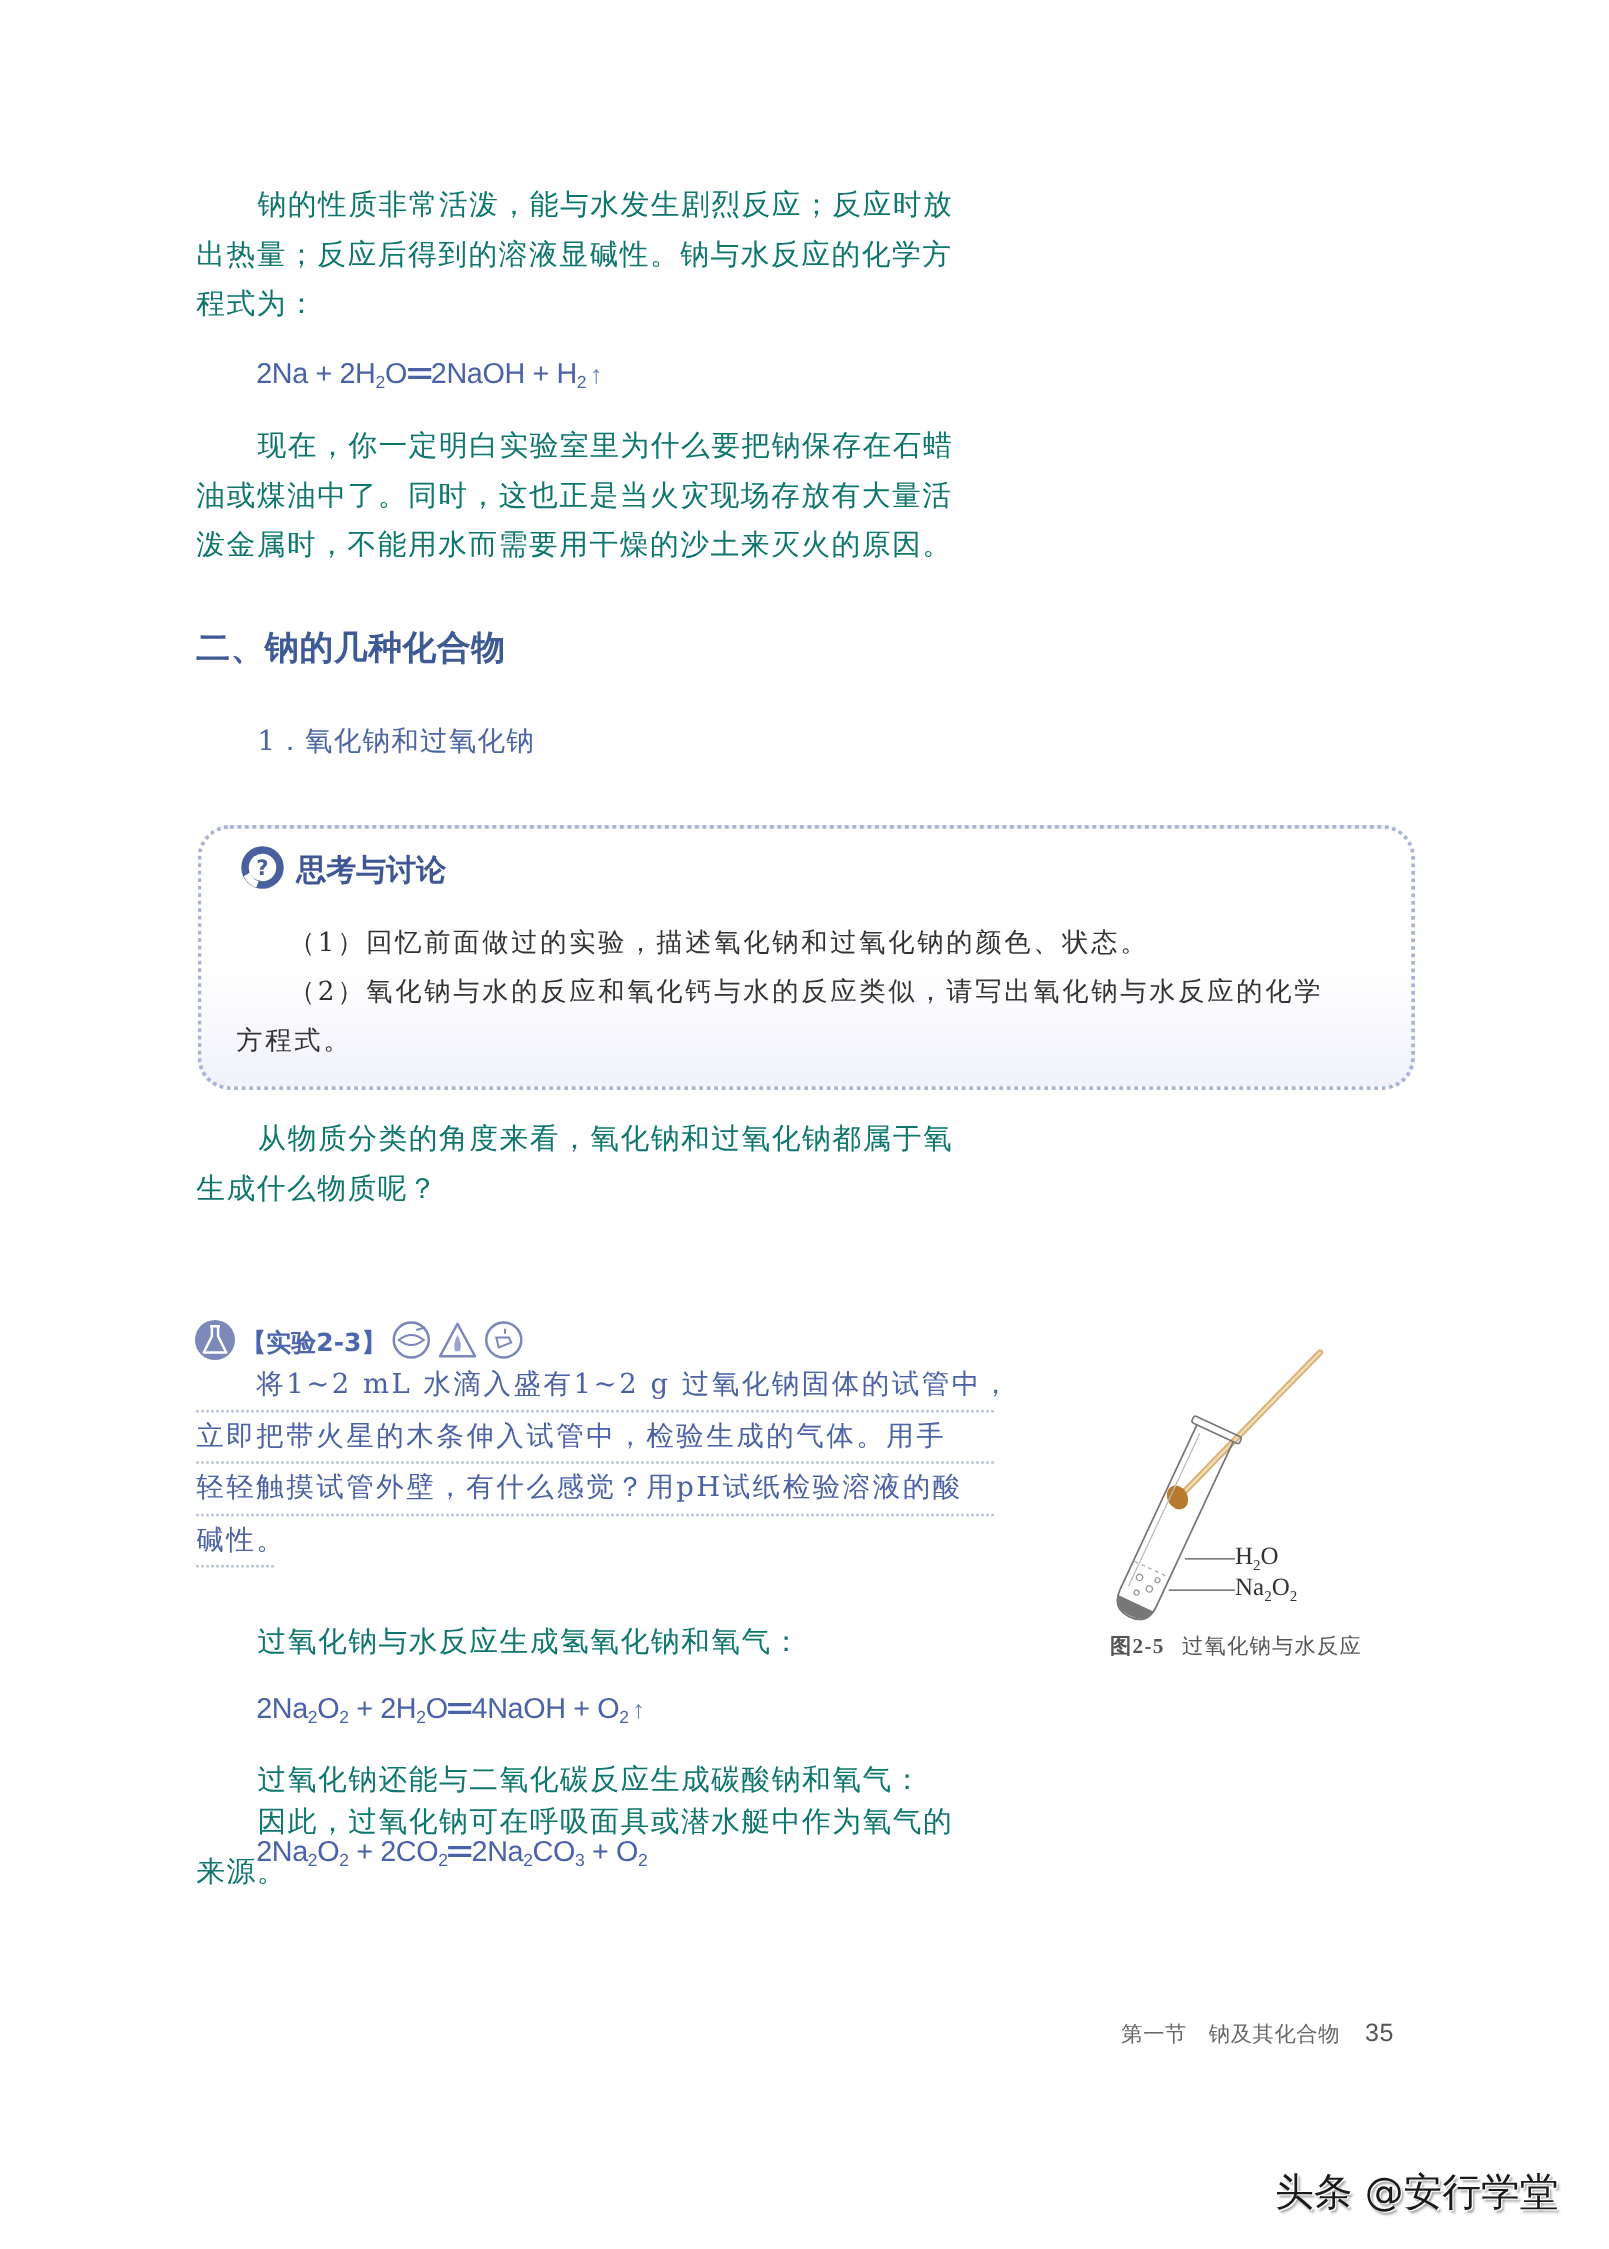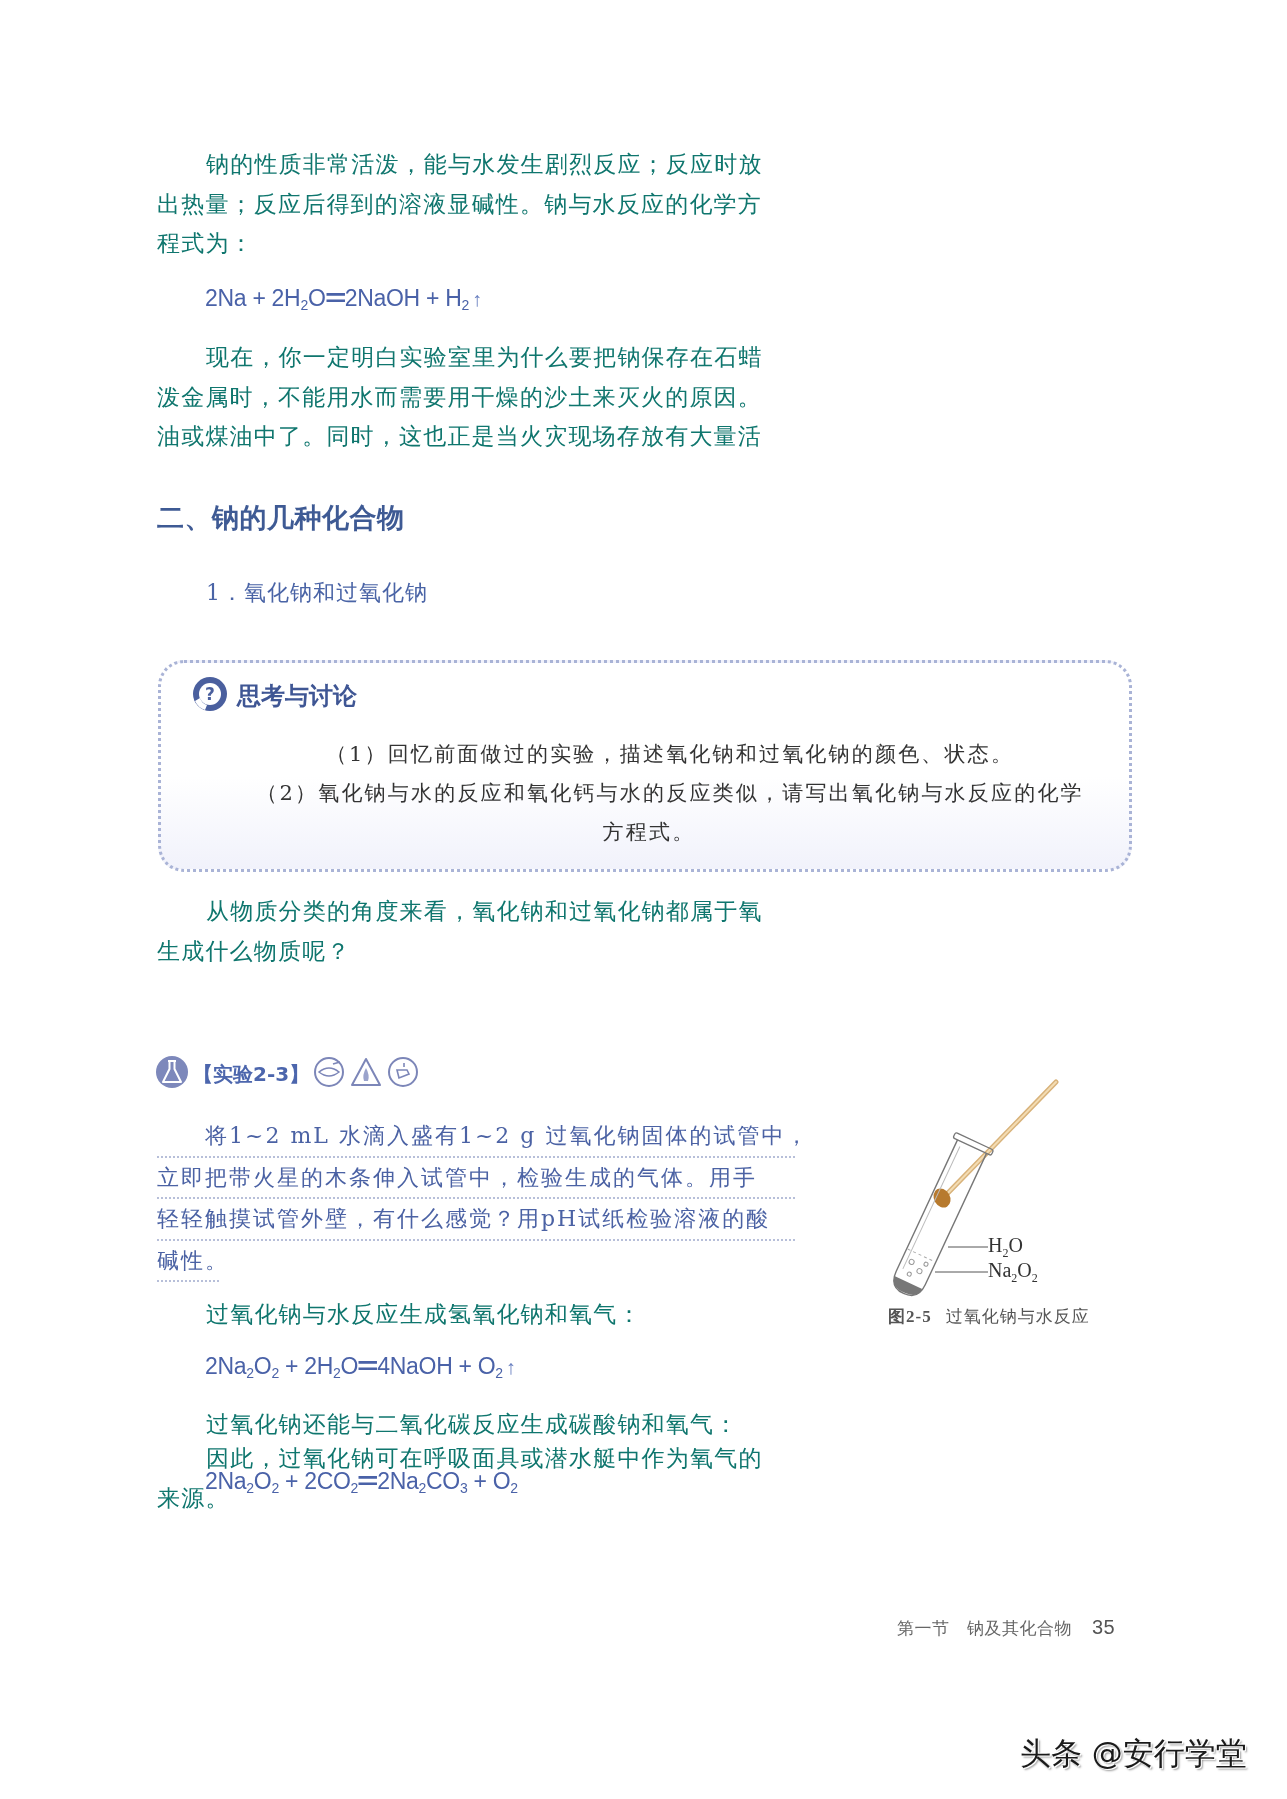--- a/index.html
+++ b/index.html
@@ -19,21 +19,21 @@
         font-weight: bold; font-size: 27px; color: #3e5a94; letter-spacing: 0.5px; }
   .h3 { position: absolute; left: 206px; top: 578px; font-family: "DejaVu Serif", serif;
         font-size: 22px; color: #4a64a6; letter-spacing: 1px; }
   .think-box { position: absolute; left: 158px; top: 660px; width: 968px; height: 206px;
                border: 3px dotted #a9b3d6; border-radius: 26px;
                background: linear-gradient(to bottom, #ffffff 0%, #ffffff 55%, #f1f2fb 100%); }
   .think-title { position: absolute; left: 30px; top: 12px; display: flex; align-items: center; gap: 8px; }
   .think-title .label { font-family: "DejaVu Sans", sans-serif; font-weight: bold; font-size: 24px; color: #3f5694; }
   .think-body { position: absolute; left: 28px; top: 72px; width: 920px; font-size: 21px; line-height: 39px;
                 color: #333; letter-spacing: 2.2px; }
-  .think-body .line { display: block; white-space: nowrap; text-align: center; }
+  .think-body .line { display: block; white-space: nowrap; }
   .exp-header { position: absolute; left: 155px; top: 1055px; display: flex; align-items: center; gap: 4px; }
   .exp-header .label { font-family: "DejaVu Sans", sans-serif; font-weight: bold; font-size: 20px; color: #4c66ad; }
   .exp-body { position: absolute; left: 157px; top: 1088px; width: 640px; font-size: 22px; line-height: 39.5px;
               color: #4b62a4; letter-spacing: 2px; }
   .exp-body .line { display: block; white-space: nowrap; border-bottom: 2px dotted #b7bfd9; width: 638px; }
   .exp-body .line.short { width: 62px; }
   .figure { position: absolute; left: 880px; top: 1070px; width: 240px; height: 270px; text-align: right; }
   .caption { position: absolute; left: 888px; top: 1305px; font-size: 17px; color: #555; white-space: nowrap; letter-spacing: 1px; }
   .caption .num { font-family: "Liberation Serif", serif; font-weight: bold; margin-right: 14px; }
   .footer { position: absolute; left: 897px; top: 1616px; font-size: 17px; color: #666; white-space: nowrap; letter-spacing: 0.5px; }
@@ -49,22 +49,22 @@
   <span class="line">出热量；反应后得到的溶液显碱性。钠与水反应的化学方</span>
   <span class="line">程式为：</span>
 </div>
 
 <div class="formula" style="top:285px;">
   2Na + 2H<sub>2</sub>O<span class="eq">=</span>2NaOH + H<sub>2</sub><span class="up">↑</span>
 </div>
 
 <div class="para" style="top:338px;">
   <span class="line indent">现在，你一定明白实验室里为什么要把钠保存在石蜡</span>
+  <span class="line">油或煤油中了。同时，这也正是当火灾现场存放有大量活</span>
   <span class="line">泼金属时，不能用水而需要用干燥的沙土来灭火的原因。</span>
-  <span class="line">油或煤油中了。同时，这也正是当火灾现场存放有大量活</span>
 </div>
 
 <div class="h2">二、钠的几种化合物</div>
 <div class="h3">1．氧化钠和过氧化钠</div>
 
 <div class="think-box">
   <div class="think-title">
     <span>
       <svg width="38" height="38" viewBox="0 0 38 38">
         <circle cx="19" cy="19" r="17" fill="#4a5f9e"></circle>
@@ -111,21 +111,21 @@
   <span>
     <svg width="32" height="32" viewBox="0 0 32 32">
       <circle cx="16" cy="16" r="14" fill="none" stroke="#7c86b8" stroke-width="2"></circle>
       <path d="M10 14 L20 14 L22 18 L12 22 Z" fill="none" stroke="#7c86b8" stroke-width="1.6"></path>
       <path d="M17 7 L17 11" stroke="#7c86b8" stroke-width="1.6"></path>
     </svg>
   </span>
 </div>
 
 <div class="exp-body">
-  <span class="line" style="padding-left:48px; width:590px;margin-top:28px;">将1~2 mL 水滴入盛有1~2 g 过氧化钠固体的试管中，</span>
+  <span class="line" style="padding-left:48px; width:590px;">将1~2 mL 水滴入盛有1~2 g 过氧化钠固体的试管中，</span>
   <span class="line">立即把带火星的木条伸入试管中，检验生成的气体。用手</span>
   <span class="line">轻轻触摸试管外壁，有什么感觉？用pH试纸检验溶液的酸</span>
   <span class="line short">碱性。</span>
 </div>
 
 <div class="figure">
   <svg width="240" height="240" viewBox="0 0 240 240">
 
     <line x1="64" y1="127" x2="176" y2="12" stroke="#d8b27a" stroke-width="5" stroke-linecap="round"></line>
     <line x1="64" y1="127" x2="176" y2="12" stroke="#f3dcb3" stroke-width="2" stroke-linecap="round"></line>

